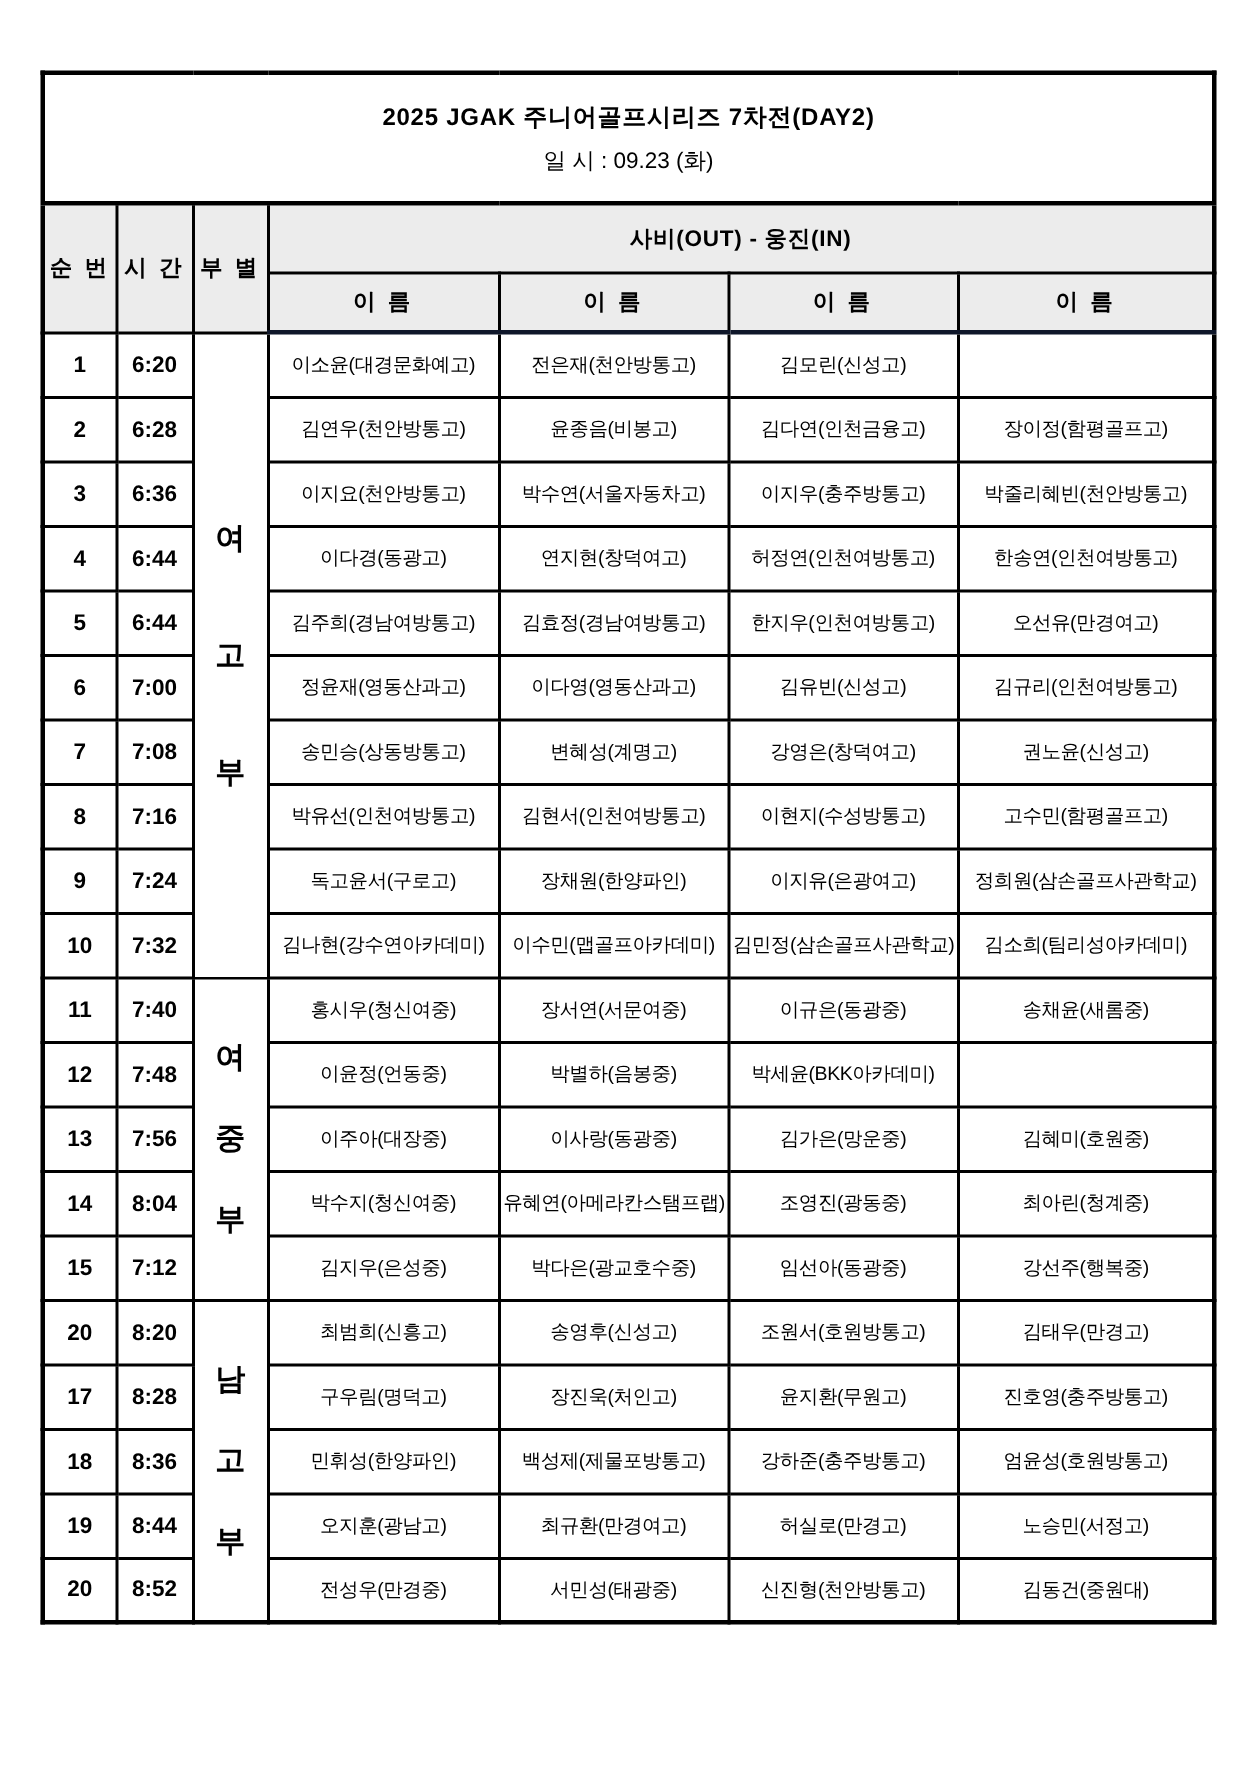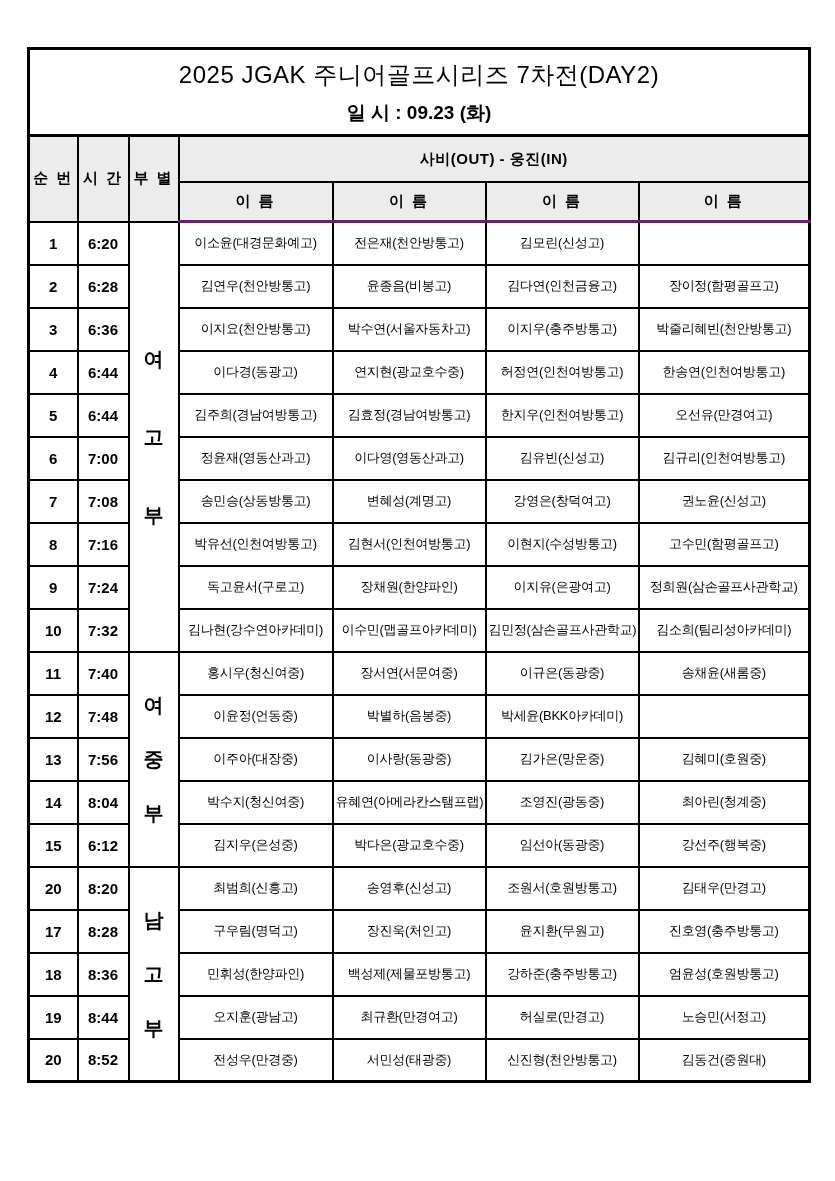--- a/index.html
+++ b/index.html
@@ -34,32 +34,32 @@
     overflow: hidden;
     white-space: nowrap;
   }
   
   td.title-cell {
     height: 84px;
     background: #fff;
     border-bottom: 3px solid #000;
   }
   .title {
-    font-size: 24px;
-    font-weight: 400;
+    font-size: 16px;
+    font-weight: 700;
     letter-spacing: 0.5px;
     margin-bottom: 9px;
   }
   .subtitle {
-    font-size: 19px;
-    font-weight: 700;
+    font-size: 15px;
+    font-weight: 400;
   }
   
   tr.hdr-row1 td { height: 44px; }
-  tr.hdr-row2 td { height: 37px; border-bottom: 3px solid #701a75; }
+  tr.hdr-row2 td { height: 37px; border-bottom: 3px solid #0f172a; }
   td.hdr {
     background: #ececec;
     font-weight: 700;
     font-size: 15px;
     letter-spacing: 2px;
   }
   td.course-hdr { letter-spacing: 0.5px; }
   
   tbody tr { height: 43px; }
   td.num, td.time {
@@ -158,21 +158,21 @@
           <td class="time">6:36</td>
           <td class="player">이지요(천안방통고)</td>
           <td class="player">박수연(서울자동차고)</td>
           <td class="player">이지우(충주방통고)</td>
           <td class="player">박줄리혜빈(천안방통고)</td>
         </tr>
         <tr>
           <td class="num">4</td>
           <td class="time">6:44</td>
           <td class="player">이다경(동광고)</td>
-          <td class="player">연지현(광교호수중)</td>
+          <td class="player">연지현(창덕여고)</td>
           <td class="player">허정연(인천여방통고)</td>
           <td class="player">한송연(인천여방통고)</td>
         </tr>
         <tr>
           <td class="num">5</td>
           <td class="time">6:44</td>
           <td class="player">김주희(경남여방통고)</td>
           <td class="player">김효정(경남여방통고)</td>
           <td class="player">한지우(인천여방통고)</td>
           <td class="player">오선유(만경여고)</td>
@@ -251,21 +251,21 @@
         <tr>
           <td class="num">14</td>
           <td class="time">8:04</td>
           <td class="player">박수지(청신여중)</td>
           <td class="player">유혜연(아메라칸스탬프랩)</td>
           <td class="player">조영진(광동중)</td>
           <td class="player">최아린(청계중)</td>
         </tr>
         <tr>
           <td class="num">15</td>
-          <td class="time">6:12</td>
+          <td class="time">7:12</td>
           <td class="player">김지우(은성중)</td>
           <td class="player">박다은(광교호수중)</td>
           <td class="player">임선아(동광중)</td>
           <td class="player">강선주(행복중)</td>
         </tr>
         <tr>
           <td class="num">20</td>
           <td class="time">8:20</td>
           <td class="division-cell" rowspan="5">
             <div class="division-stack short">

